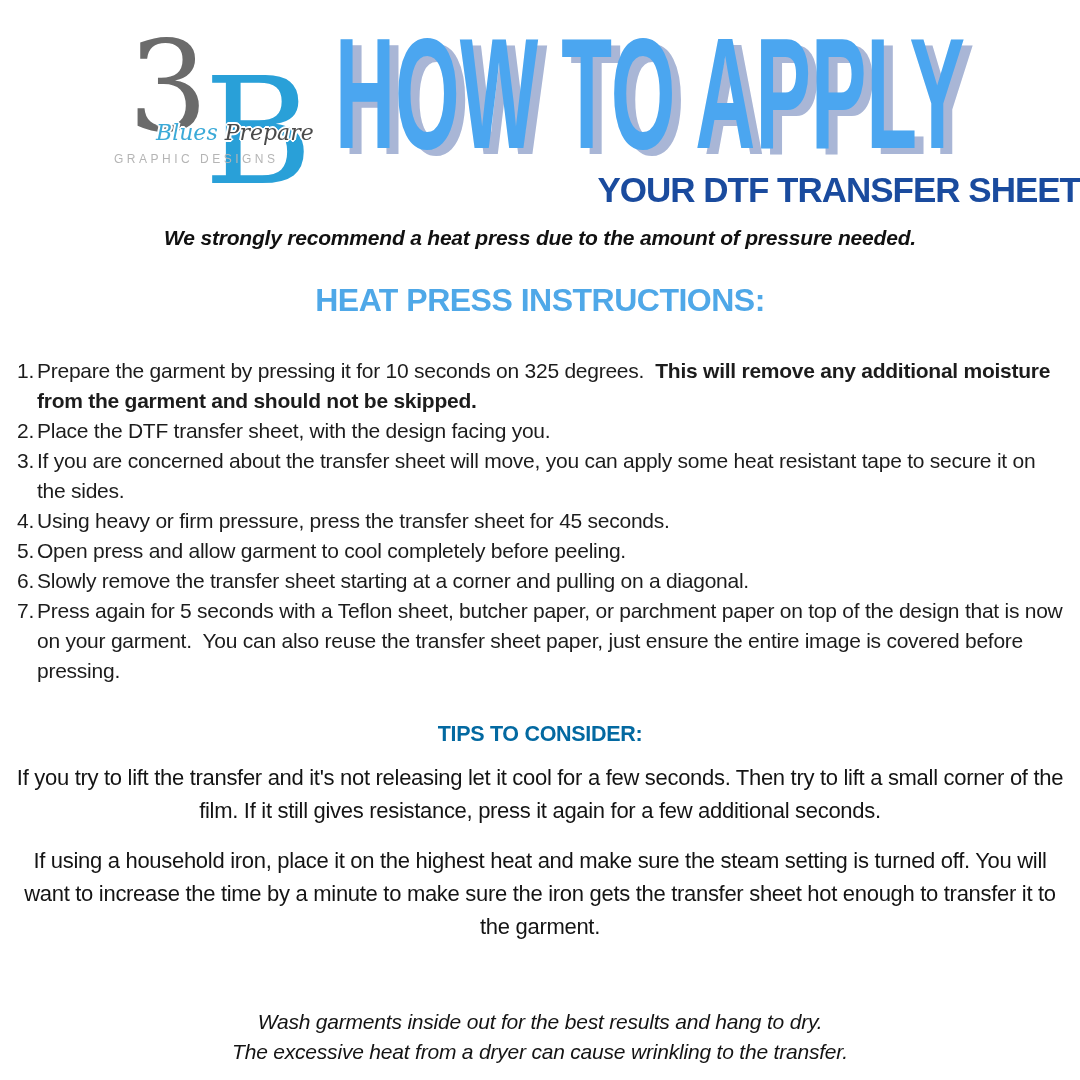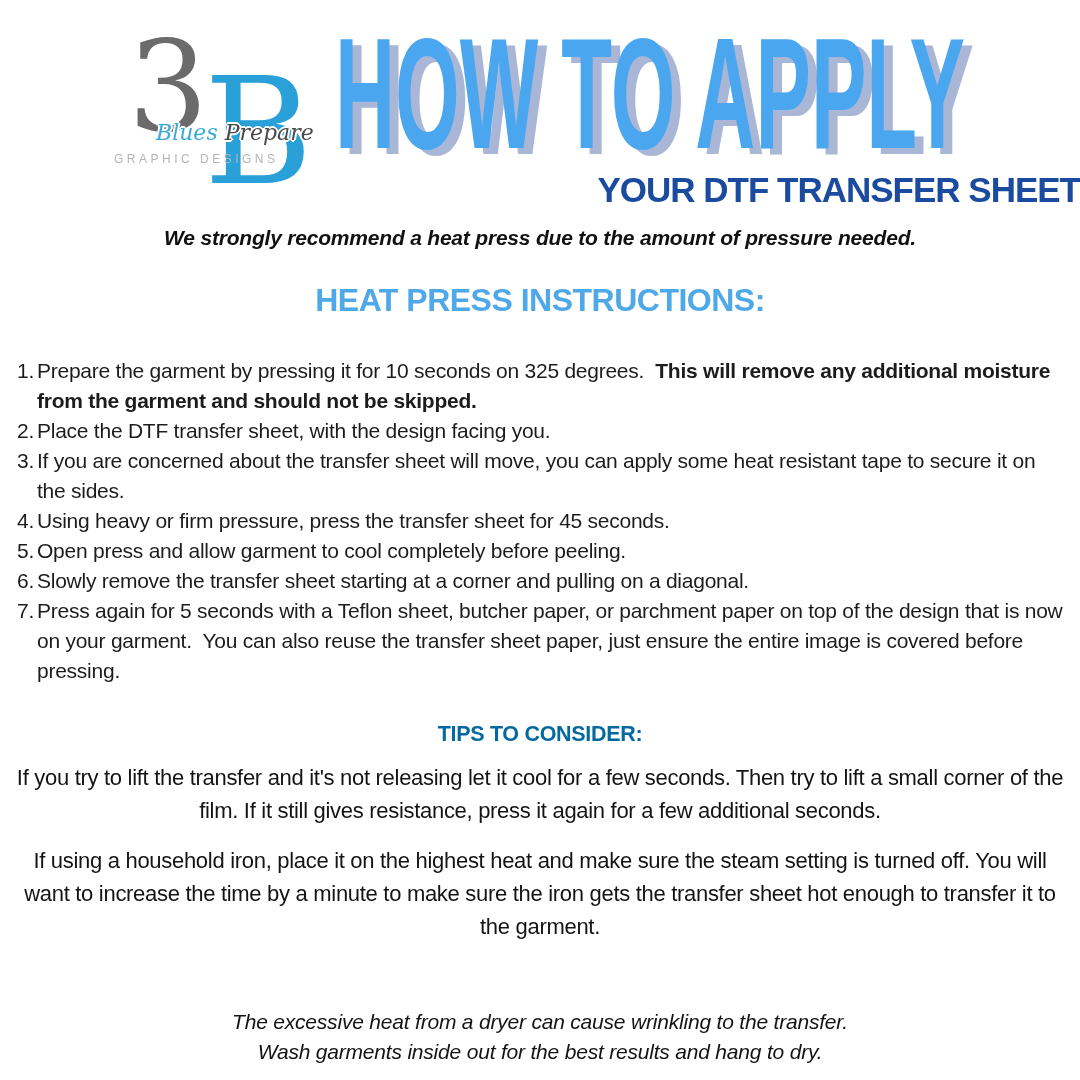--- a/index.html
+++ b/index.html
@@ -120,17 +120,17 @@
       </ol>
   </section>
 
   <section>
     <h3 class="tips-heading">TIPS TO CONSIDER:</h3>
     <p class="tips-p p1">If you try to lift the transfer and it's not releasing let it cool for a few seconds. Then try to lift a small corner of the film. If it still gives resistance, press it again for a few additional seconds.</p>
     <p class="tips-p p2">If using a household iron, place it on the highest heat and make sure the steam setting is turned off. You will want to increase the time by a minute to make sure the iron gets the transfer sheet hot enough to transfer it to the garment.</p>
   </section>
 
   <footer class="care">
+    <p>Wash garments inside out for the best results and hang to dry.</p>
     <p>The excessive heat from a dryer can cause wrinkling to the transfer.</p>
-    <p>Wash garments inside out for the best results and hang to dry.</p>
   </footer>
 
 </div>
 
 </body></html>

